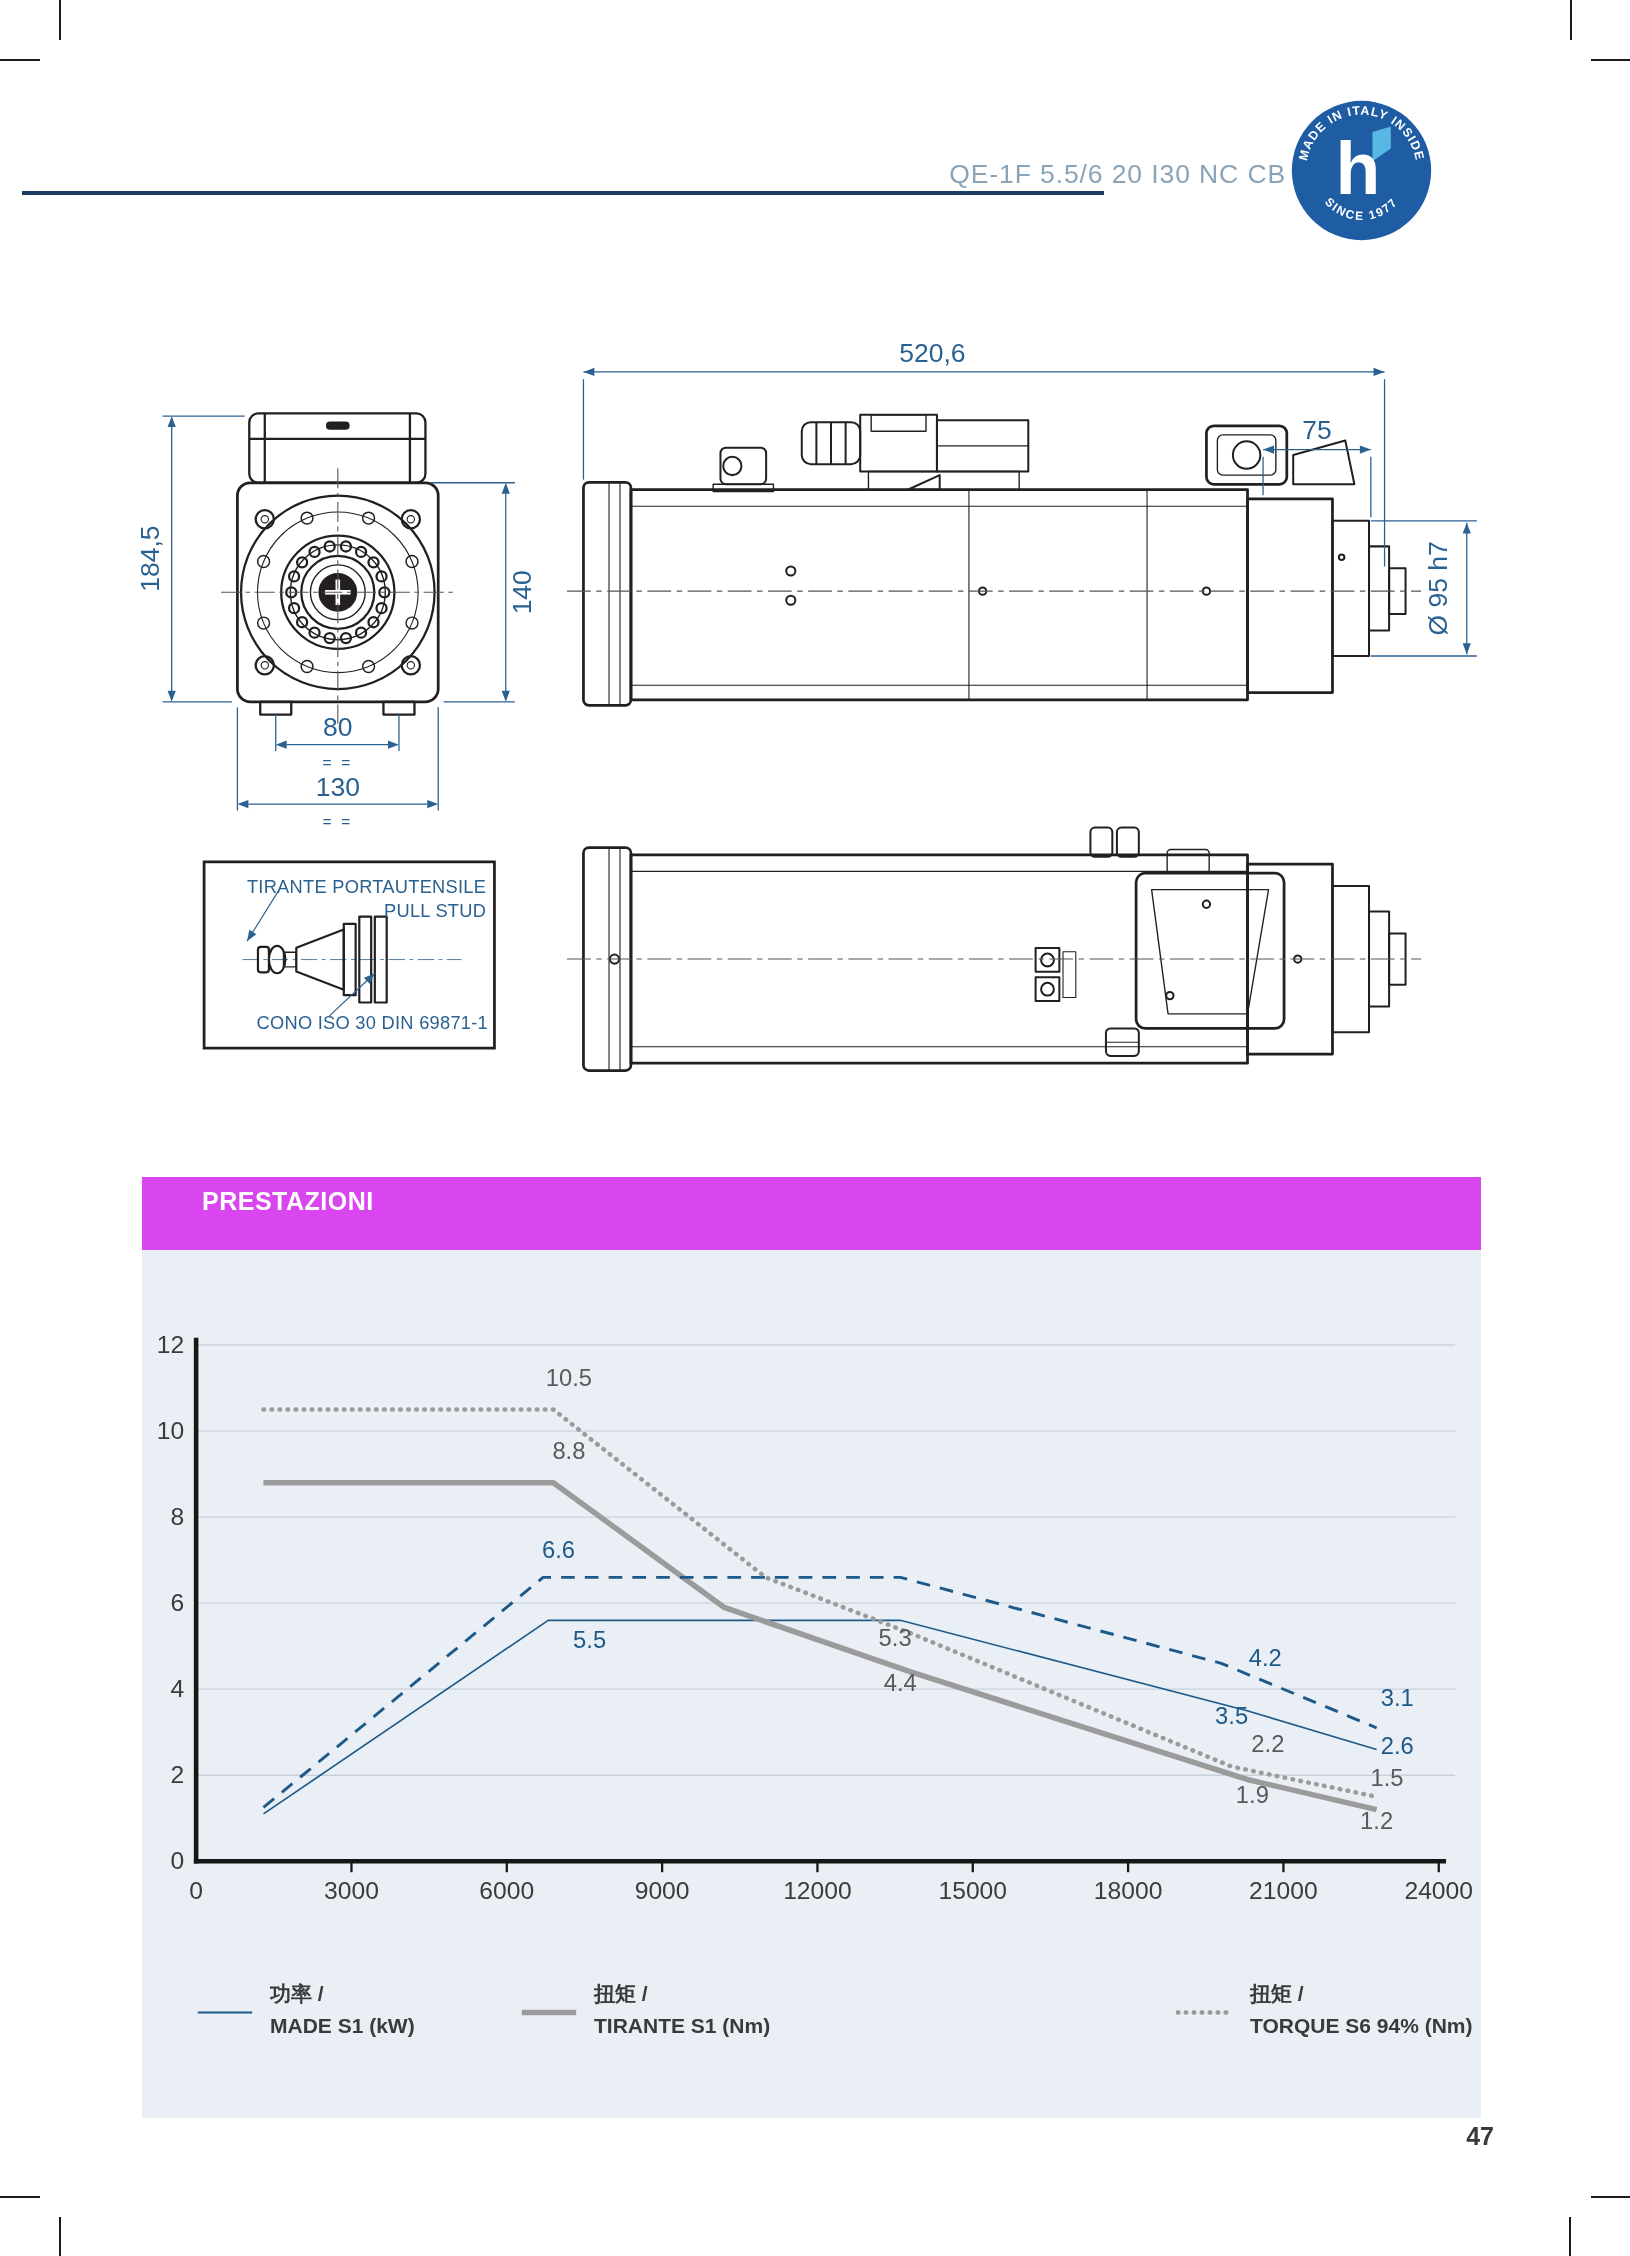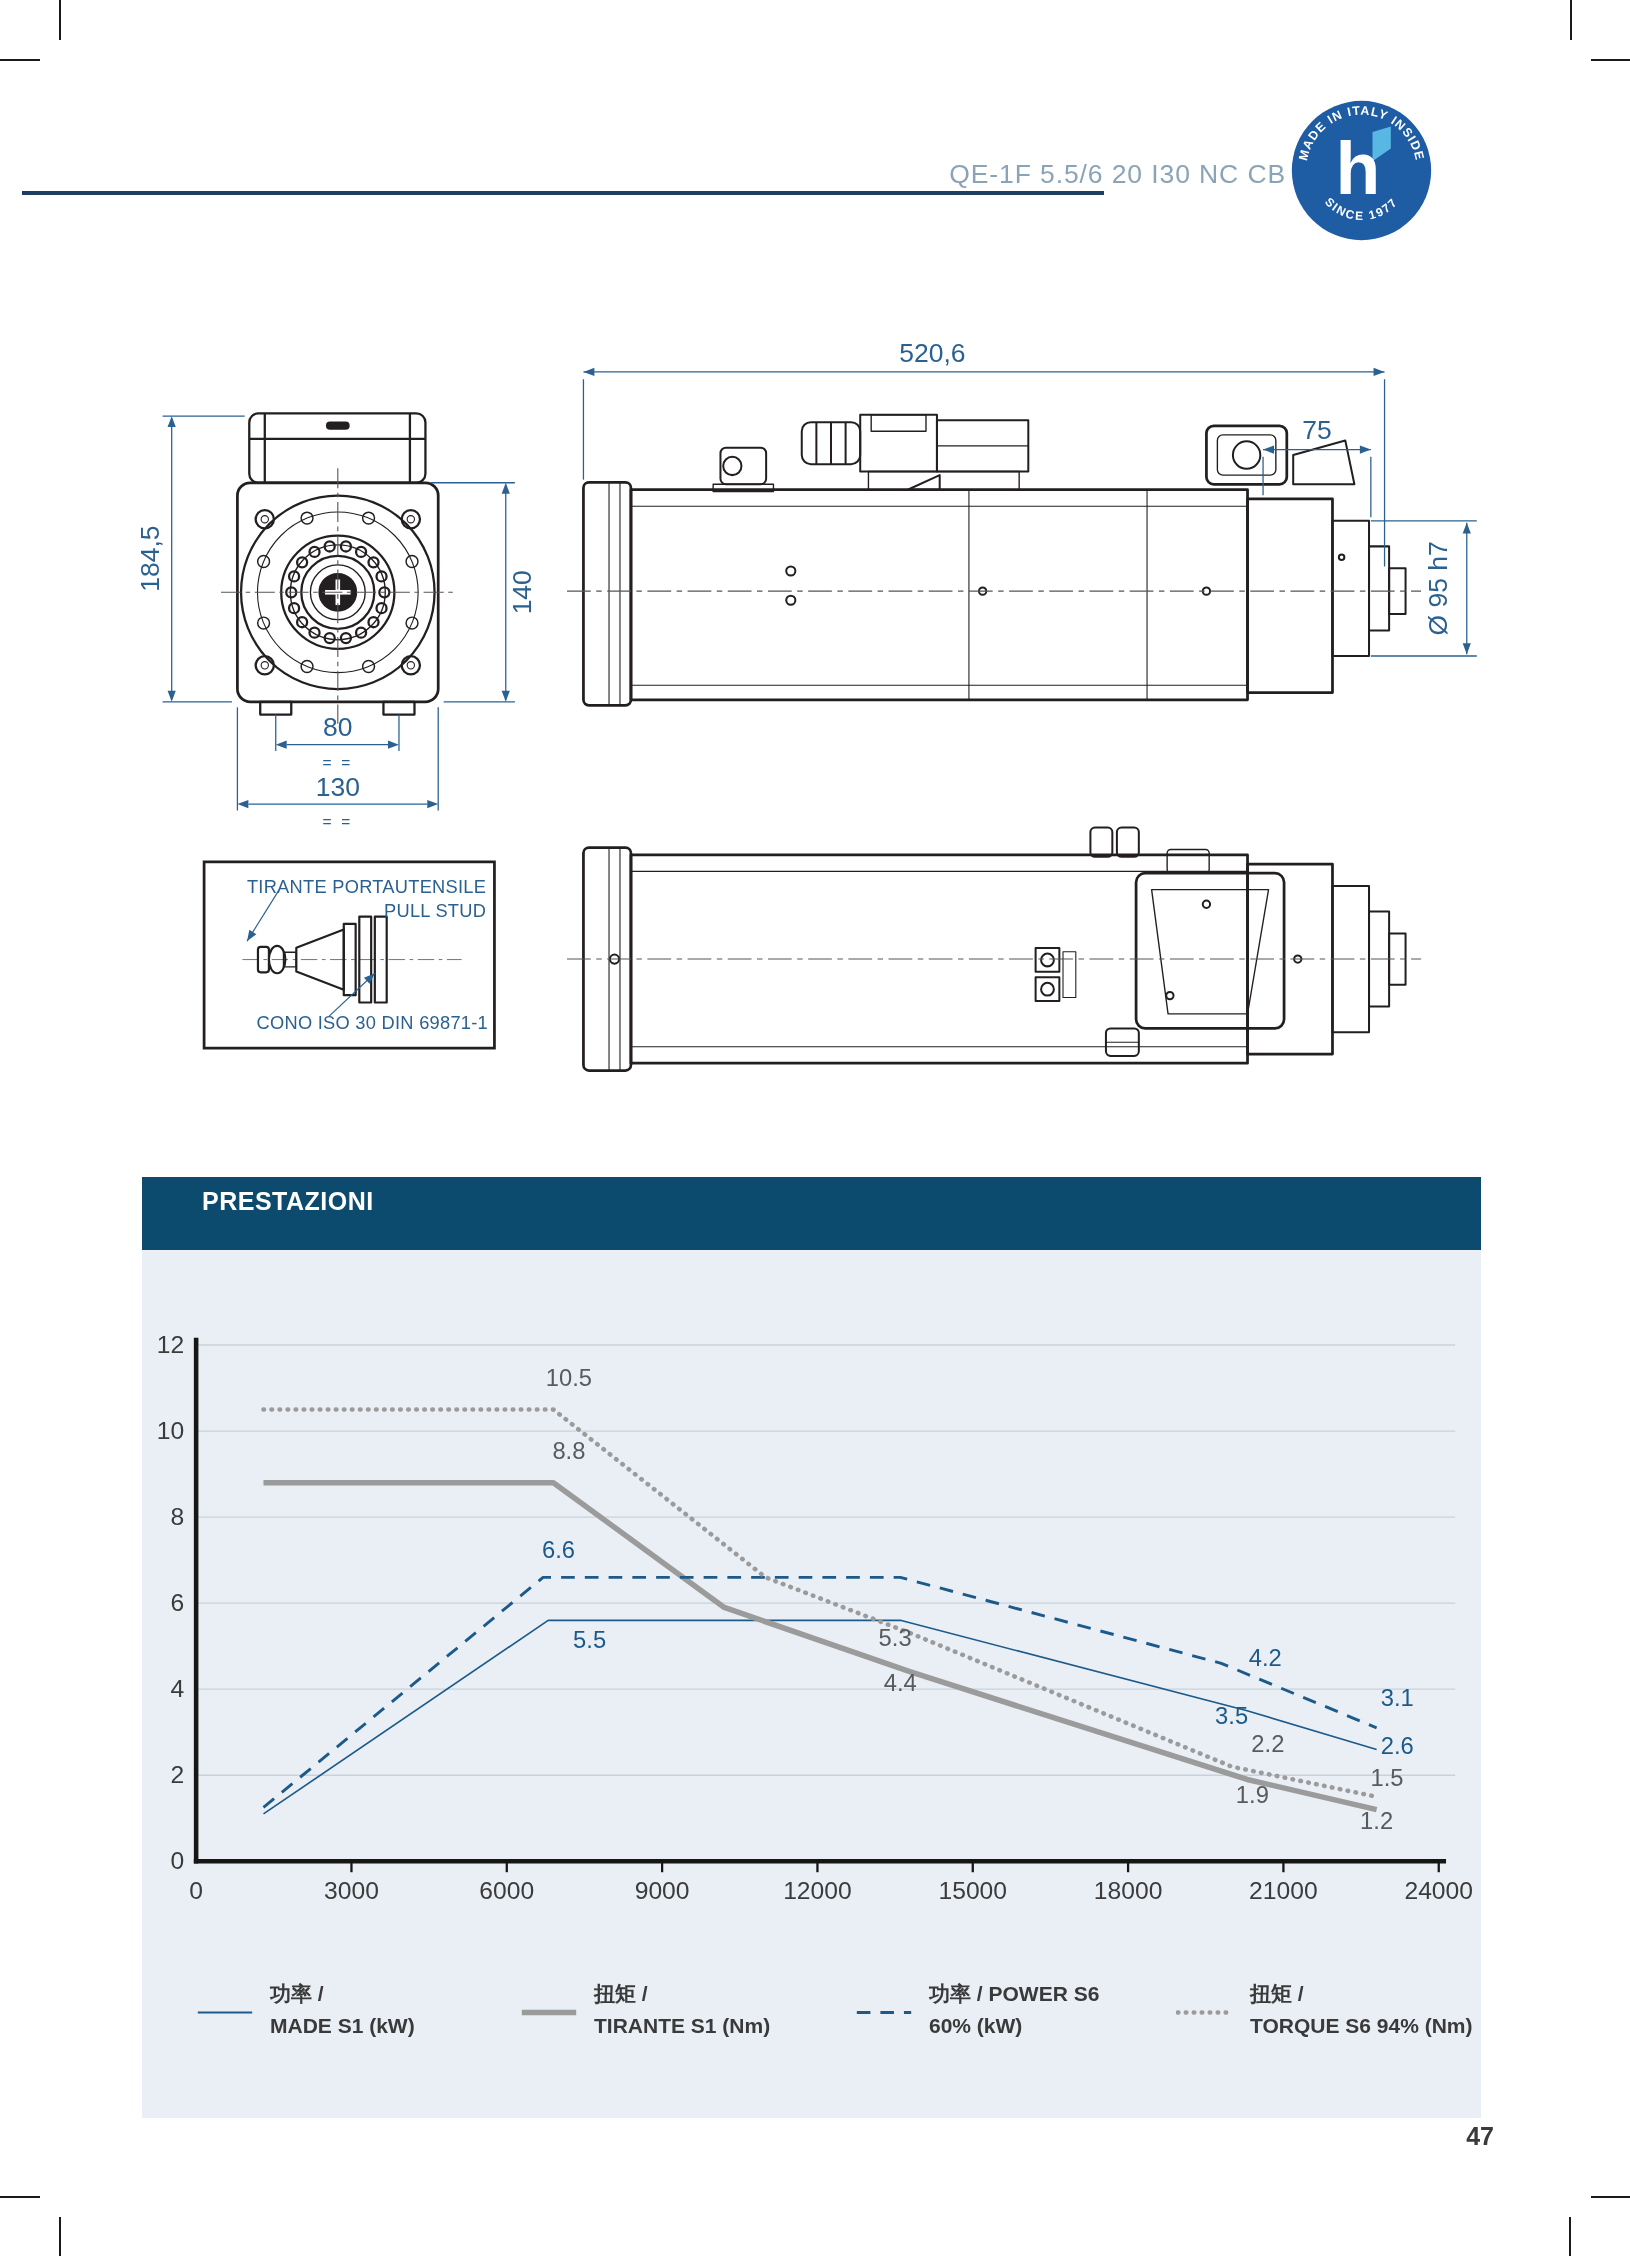--- a/index.html
+++ b/index.html
@@ -3,21 +3,21 @@
 <meta charset="utf-8">
 <style>
   html,body{margin:0;padding:0;background:#ffffff;}
   .page{position:relative;width:1631px;height:2257px;background:#fff;overflow:hidden;
         font-family:"Liberation Sans",sans-serif;}
   .abs{position:absolute;}
   .cropmark{position:absolute;background:#1a1a1a;}
   .doc-title{position:absolute;left:731px;top:143px;width:555px;text-align:right;
              font-size:26.5px;letter-spacing:0.9px;color:#8ba3b6;margin-top:16px;}
   .header-rule{position:absolute;left:22px;top:191px;width:1082px;height:3.7px;background:#1c3e63;}
-  .section-band{position:absolute;left:142px;top:1177px;width:1339px;height:73px;background:#0c4a6e;}
+  .section-band{position:absolute;left:142px;top:1177px;width:1339px;height:73px;background:#d946ef;}
   .section-band .t1{margin:10px 0 0 60px;font-size:25px;font-weight:bold;color:#ffffff;letter-spacing:0.5px;}
   .section-band .t2{margin:0.9px 0 0 60px;font-size:24px;color:rgba(255,255,255,.5);letter-spacing:1.8px;}
   .chart-bg{position:absolute;left:142px;top:1250px;width:1339px;height:868px;background:#e9eff5;}
   svg text{font-family:"Liberation Sans",sans-serif;}
   .dimtxt{fill:#2b6191;font-size:29px;}
   .eqtxt{fill:#2b6191;font-size:17px;letter-spacing:3px;}
   .calltxt{fill:#2b6191;font-size:20px;letter-spacing:.3px;}
   .ticktxt{font-size:27px;fill:#3b3b3b;}
   .annottxt{font-size:26px;}
   #legend{position:absolute;left:142px;top:1966px;width:1339px;height:110px;}
@@ -345,29 +345,20 @@
       </div>
       <div class="legend-item" style="left: 378px;">
         <svg width="58" height="11" class="legend-swatch" viewBox="0 0 64 12">
           <line x1="2" y1="6" x2="62" y2="6" stroke="#9b9b9b" stroke-width="6"></line>
         </svg>
         <div class="legend-text">
           <div>扭矩 /</div>
           <div>TIRANTE S1 (Nm)</div>
         </div>
       </div>
-      <div class="legend-item" style="left: 713px;">
-        <svg width="58" height="11" class="legend-swatch" viewBox="0 0 64 12">
-          <line x1="2" y1="6" x2="62" y2="6" stroke="#1d5a89" stroke-width="3.2" stroke-dasharray="15 11"></line>
-        </svg>
-        <div class="legend-text">
-          <div>功率 / POWER S6</div>
-          <div>60% (kW)</div>
-        </div>
-      </div>
       <div class="legend-item" style="left: 1034px;">
         <svg width="58" height="11" class="legend-swatch" viewBox="0 0 64 12">
           <line x1="2" y1="6" x2="62" y2="6" stroke="#9b9b9b" stroke-width="5" stroke-dasharray="0.6 8.2" stroke-linecap="round"></line>
         </svg>
         <div class="legend-text">
           <div>扭矩 /</div>
           <div>TORQUE S6 94% (Nm)</div>
         </div>
       </div>
     </div>

